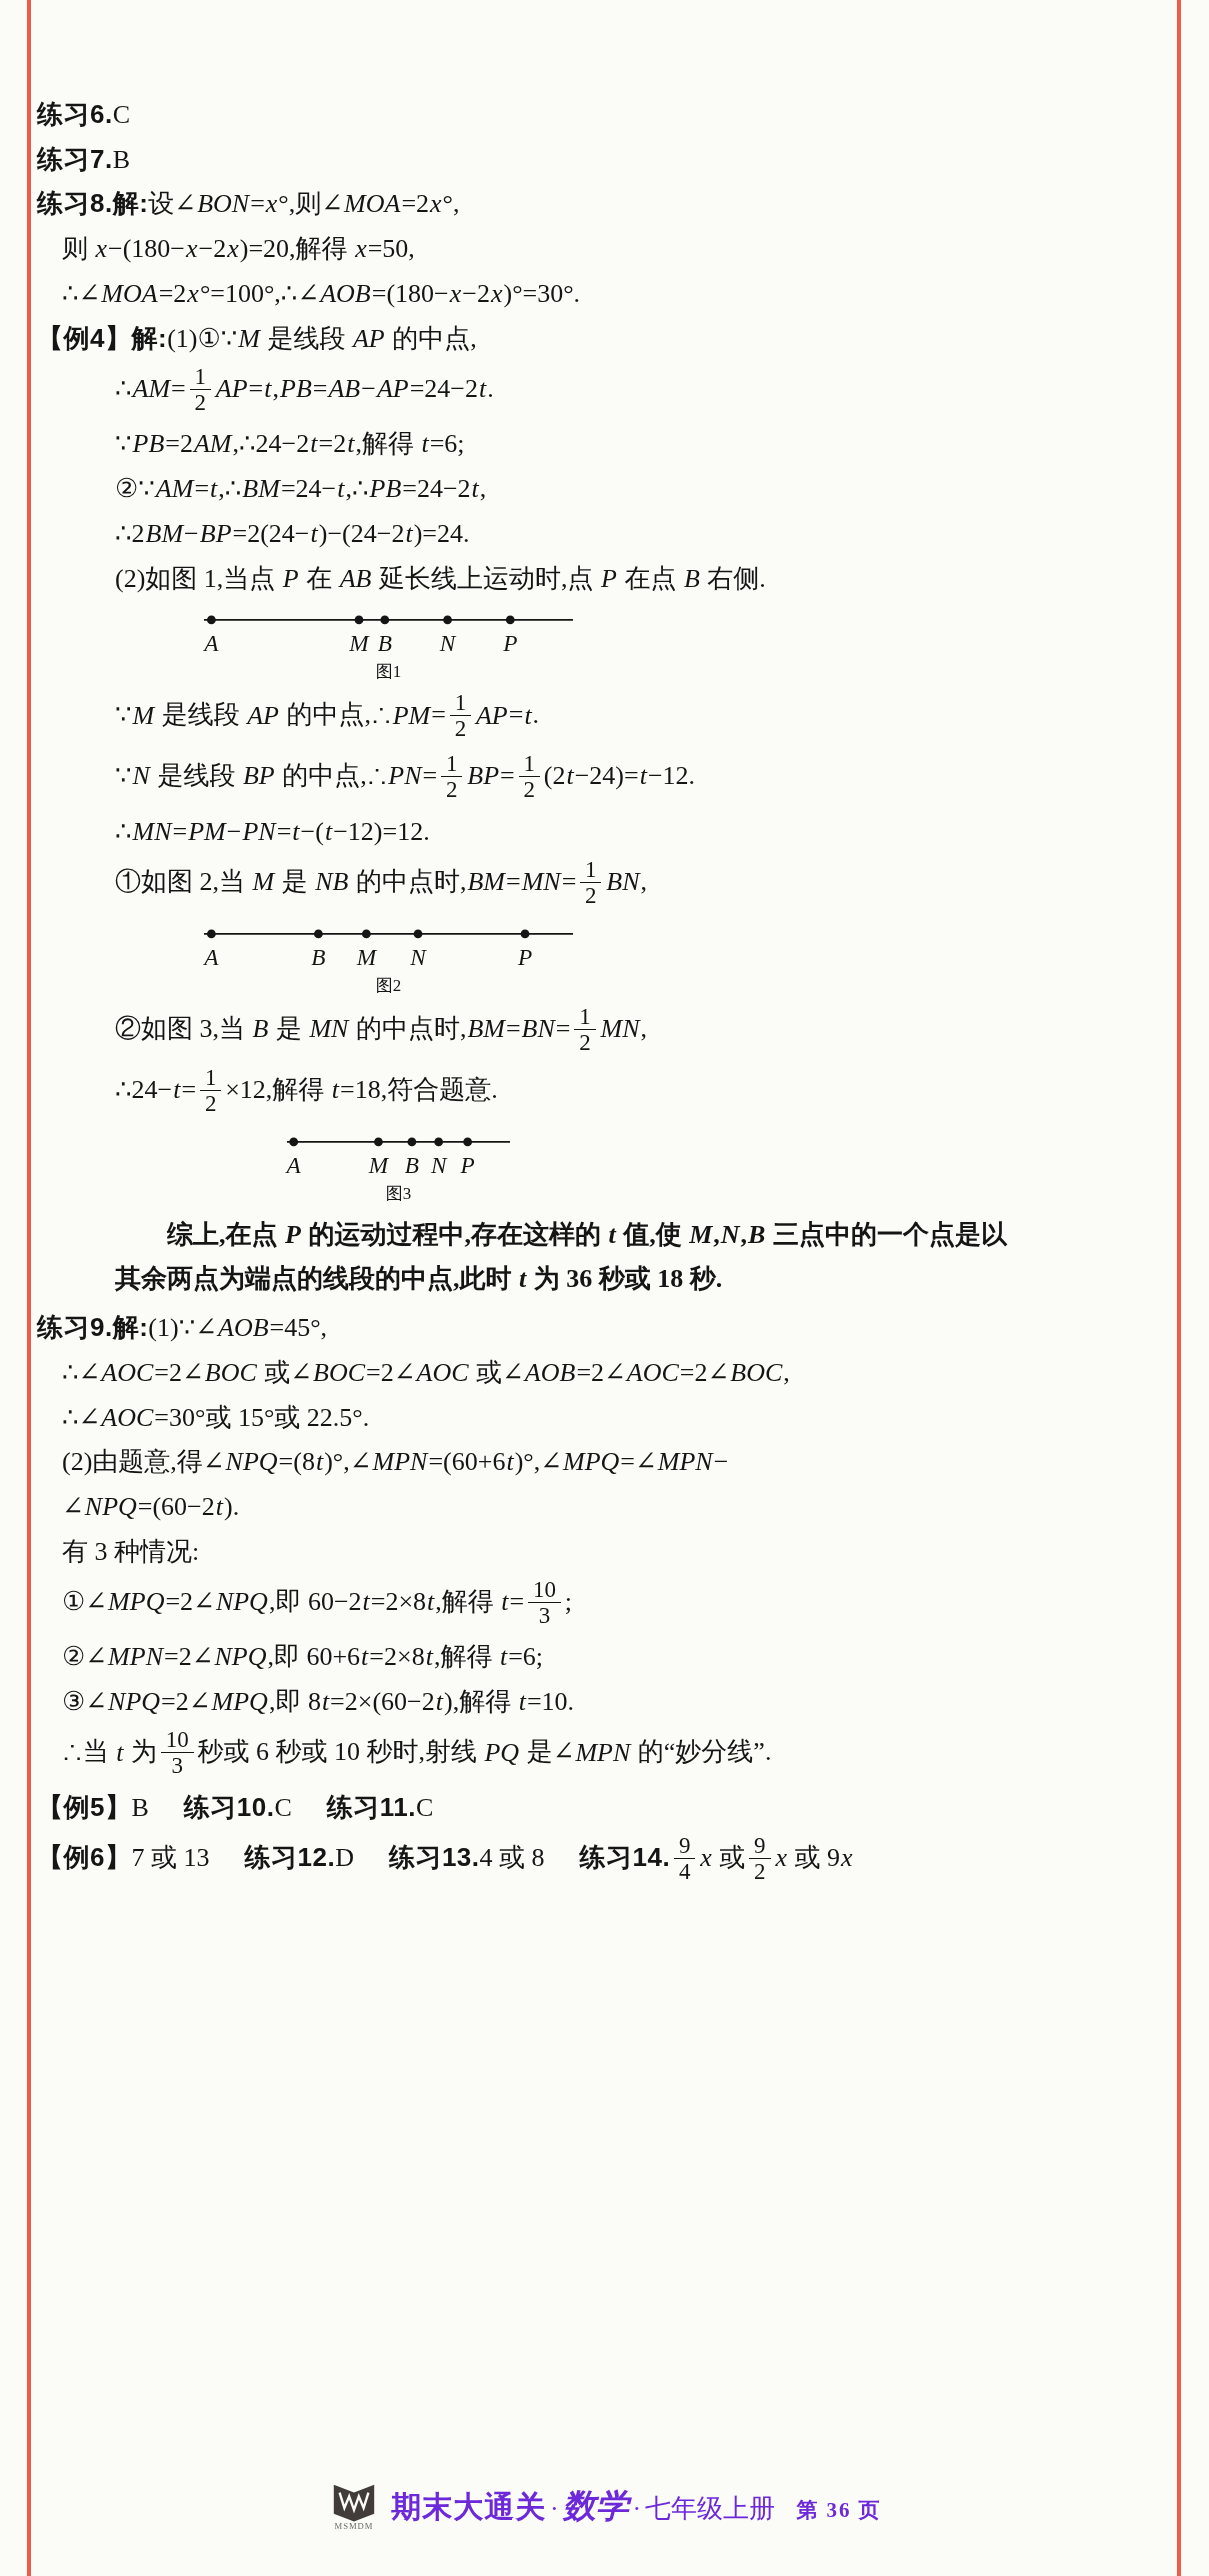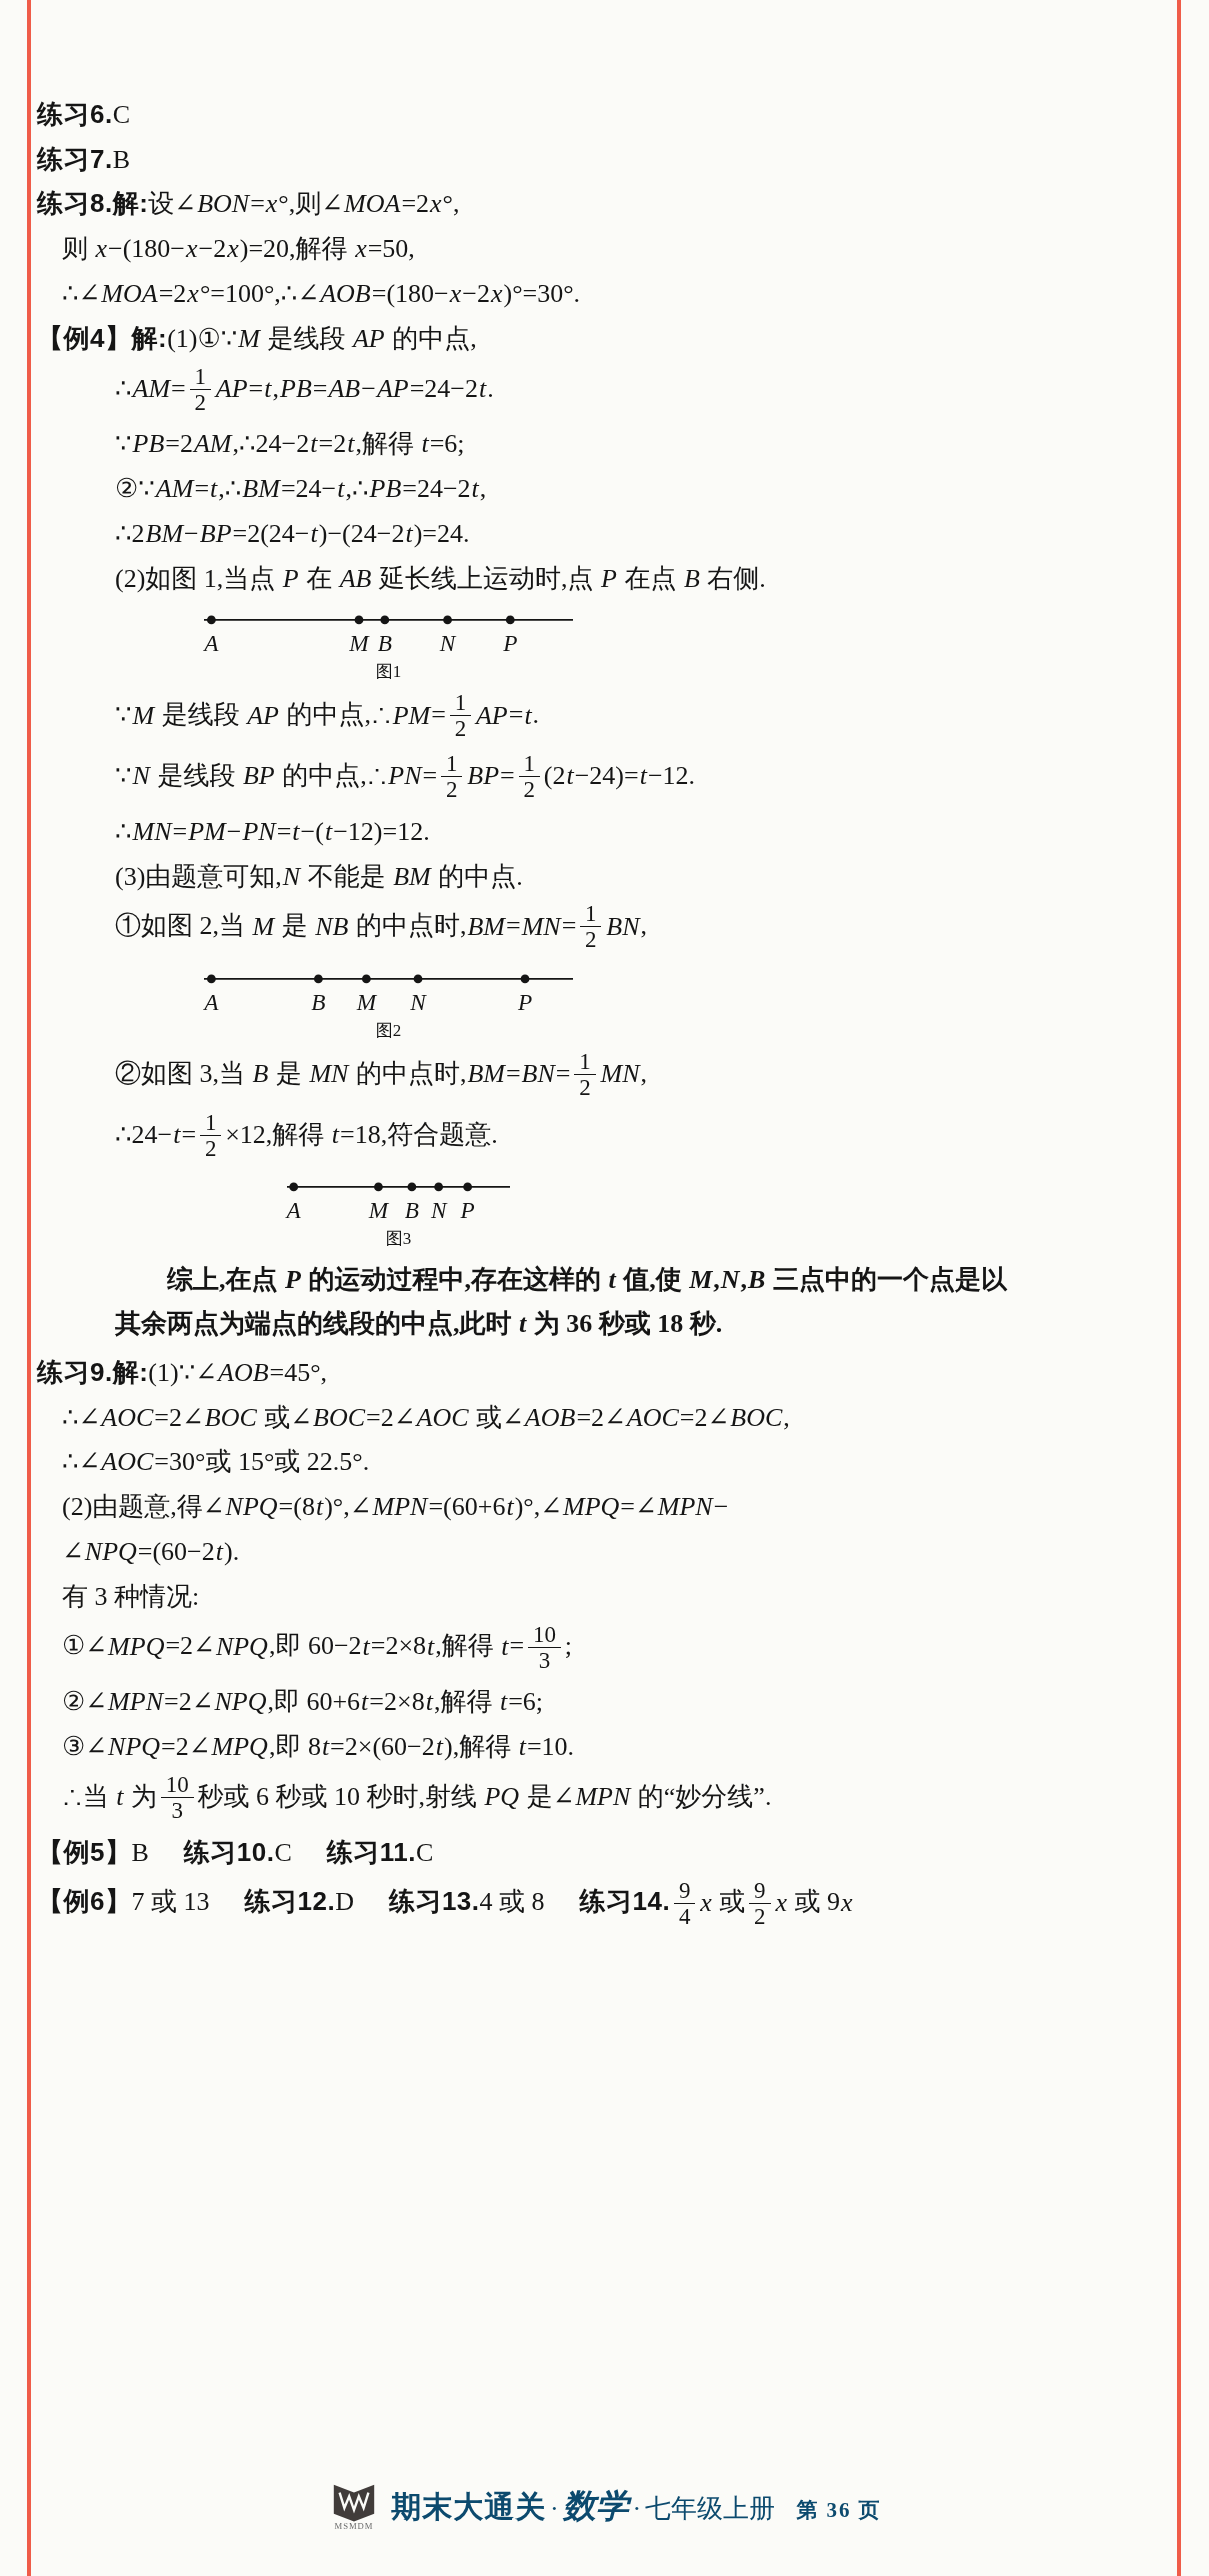--- a/index.html
+++ b/index.html
@@ -44,21 +44,21 @@
 
   .figure { margin:7.8px 0 3.9px 0; text-align:center; }
   .figure svg { overflow:visible; display:block; margin:0 auto; }
   .fig-label { font-family:"Liberation Serif","DejaVu Serif",serif; font-style:italic; font-size:24px; fill:#151515; }
   .fig-caption { font-size:17px; margin-top:3px; }
 
   .footer {
     position:absolute; left:0; right:0; bottom:45px;
     display:flex; justify-content:center; align-items:center; gap:11.6px;
   }
-  .footer-text { color:#0c4a6e; display:flex; align-items:baseline; }
+  .footer-text { color:#6d28d9; display:flex; align-items:baseline; }
   .f-series { font-weight:bold; font-size:30px; letter-spacing:1px; }
   .f-dot { font-size:26px; padding:0 3.9px; }
   .f-sub   { font-size:33px; font-style:italic; font-weight:bold; }
   .f-grade { font-size:26px; }
   .f-page  { font-size:21px; font-weight:bold; margin-left:21.4px; letter-spacing:1.9px;font-family:Liberation Serif, serif; }
   .logo-caption { font-size:9px; fill:#6b6b6b; letter-spacing:1px; }
 </style>
 </head>
 <body>
 
@@ -89,21 +89,20 @@
         <circle cx="250.8" cy="12" r="4.5" fill="#151515"></circle>
         <text x="250.8" y="44" text-anchor="middle" class="fig-label">N</text>
         <circle cx="315.4" cy="12" r="4.5" fill="#151515"></circle>
         <text x="315.4" y="44" text-anchor="middle" class="fig-label">P</text>
       </svg>
       <div class="fig-caption">图1</div>
     </div>
     <div class="line ind2"><span class="math">∵<i>M</i> 是线段 <i>AP</i> 的中点,∴<i>PM</i>=</span><span class="frac"><span class="num">1</span><span class="den">2</span></span><span class="math"><i>AP</i>=<i>t</i>.</span></div>
     <div class="line ind2"><span class="math">∵<i>N</i> 是线段 <i>BP</i> 的中点,∴<i>PN</i>=</span><span class="frac"><span class="num">1</span><span class="den">2</span></span><span class="math"><i>BP</i>=</span><span class="frac"><span class="num">1</span><span class="den">2</span></span><span class="math">(2<i>t</i>−24)=<i>t</i>−12.</span></div>
     <div class="line ind2"><span class="math">∴<i>MN</i>=<i>PM</i>−<i>PN</i>=<i>t</i>−(<i>t</i>−12)=12.</span></div>
-    <div class="line ind2"><span class="math">(3)由题意可知,<i>N</i> 不能是 <i>BM</i> 的中点.</span></div>
     <div class="line ind2"><span class="math">①如图 2,当 <i>M</i> 是 <i>NB</i> 的中点时,<i>BM</i>=<i>MN</i>=</span><span class="frac"><span class="num">1</span><span class="den">2</span></span><span class="math"><i>BN</i>,</span></div>
     <div class="figure" style="width: 369px; margin-left: 167px;">
       <svg width="369" height="49" viewBox="0 0 380 50" style="font-size:27px">
         <line x1="0" y1="12" x2="380" y2="12" stroke="#151515" stroke-width="2"></line>
         <circle cx="7.6000000000000005" cy="12" r="4.5" fill="#151515"></circle>
         <text x="7.6000000000000005" y="44" text-anchor="middle" class="fig-label">A</text>
         <circle cx="117.8" cy="12" r="4.5" fill="#151515"></circle>
         <text x="117.8" y="44" text-anchor="middle" class="fig-label">B</text>
         <circle cx="167.2" cy="12" r="4.5" fill="#151515"></circle>
         <text x="167.2" y="44" text-anchor="middle" class="fig-label">M</text>

